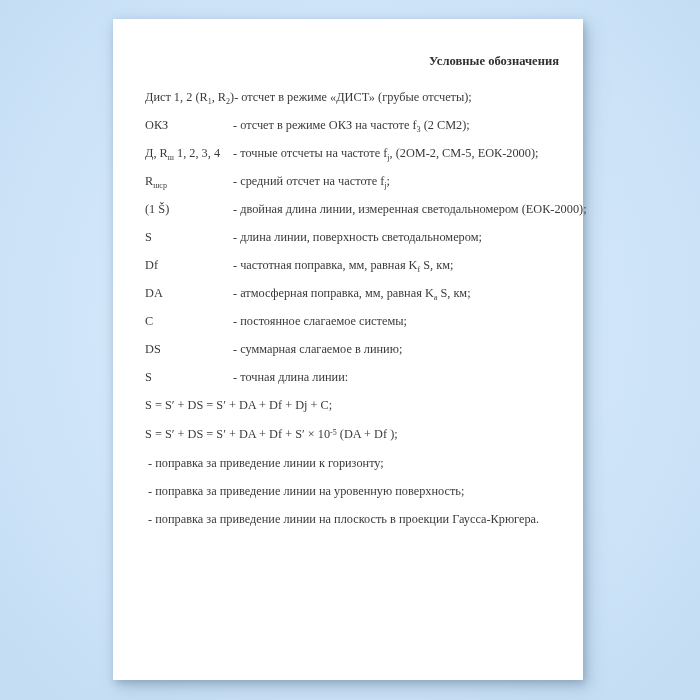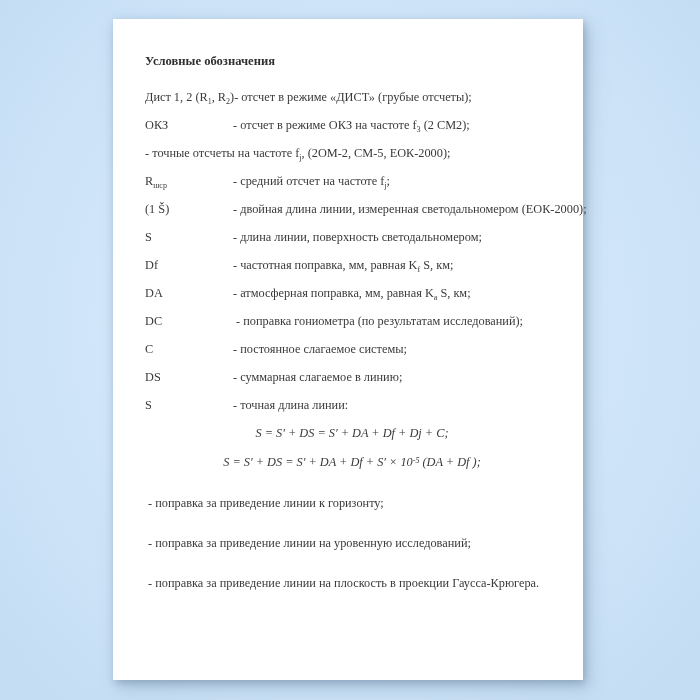--- a/index.html
+++ b/index.html
@@ -14,49 +14,50 @@
     width: 470px; height: 661px;
     background: #ffffff;
     box-shadow: 2px 3px 8px rgba(96,122,148,0.45), 6px 9px 18px rgba(110,138,165,0.30);
     padding: 34px 24px 0 32px;
     color: #3a3a3a;
     font-size: 12.3px;
   }
   .doc-title {
     font-weight: bold;
     font-size: 12.6px;
-    text-align: left;
+    text-align: right;
     color: #303030;
     height: 16px; line-height: 16px;
     margin-bottom: 21px;
     white-space: pre;
   }
   .def-row { display: flex; height: 28px; line-height: 14px; }
   .term { flex: 0 0 88px; white-space: pre; }
   .def  { flex: 1; white-space: pre; }
-  .formula { height: 29px; line-height: 14px; text-align: center; white-space: pre; font-style: italic; }
-  .note { height: 28px; line-height: 14px; white-space: pre; margin-top: 12px; }
+  .formula { height: 29px; line-height: 14px; text-align: left; white-space: pre; }
+  .note { height: 28px; line-height: 14px; white-space: pre; }
   sub { font-size: 8px; line-height: 0; vertical-align: -2.5px; }
   sup { font-size: 8px; line-height: 0; vertical-align: 3.5px; }
 </style>
 </head>
 <body>
 
 <div class="page">
   <div class="doc-title">Условные обозначения</div>
   <div id="rows">
       <div class="def-row">
     <span class="term">Дист 1, 2 (R<sub>1</sub>, R<sub>2</sub>)</span>
     <span class="def">- отсчет в режиме «ДИСТ» (грубые отсчеты);</span>
   </div>
       <div class="def-row">
     <span class="term">ОКЗ</span>
     <span class="def">- отсчет в режиме ОКЗ на частоте f<sub>3</sub> (2 СМ2);</span>
   </div>
       <div class="def-row">
+    <span class="term">Д, R<sub>ш</sub> 1, 2, 3, 4</span>
     <span class="def">- точные отсчеты на частоте f<sub>j</sub>, (2ОМ-2, СМ-5, ЕОК-2000);</span>
   </div>
       <div class="def-row">
     <span class="term">R<sub>шср</sub></span>
     <span class="def">- средний отсчет на частоте f<sub>j</sub>;</span>
   </div>
       <div class="def-row">
     <span class="term">(1 Š)</span>
     <span class="def">- двойная длина линии, измеренная светодальномером (ЕОК-2000);</span>
   </div>
@@ -66,38 +67,34 @@
   </div>
       <div class="def-row">
     <span class="term">Df</span>
     <span class="def">- частотная поправка, мм, равная K<sub>f</sub> S, км;</span>
   </div>
       <div class="def-row">
     <span class="term">DA</span>
     <span class="def">- атмосферная поправка, мм, равная K<sub>а</sub> S, км;</span>
   </div>
       <div class="def-row">
-    <span class="term">DC</span>
-    <span class="def"> - поправка гониометра (по результатам исследований);</span>
-  </div>
-      <div class="def-row">
     <span class="term">C</span>
     <span class="def">- постоянное слагаемое системы;</span>
   </div>
       <div class="def-row">
     <span class="term">DS</span>
     <span class="def">- суммарная слагаемое в линию;</span>
   </div>
       <div class="def-row">
     <span class="term">S</span>
     <span class="def">- точная длина линии:</span>
   </div>
     </div>
   <div id="formulas">
       <div class="formula">S = S′ + DS = S′ + DA + Df + Dj + C;</div>
       <div class="formula">S = S′ + DS = S′ + DA + Df + S′ × 10<sup>-5</sup> (DA + Df );</div>
     </div>
   <div id="notes">
       <div class="note"> - поправка за приведение линии к горизонту;</div>
-      <div class="note"> - поправка за приведение линии на уровенную исследований;</div>
+      <div class="note"> - поправка за приведение линии на уровенную поверхность;</div>
       <div class="note"> - поправка за приведение линии на плоскость в проекции Гаусса-Крюгера.</div>
     </div>
 </div>
 
 </body></html>

